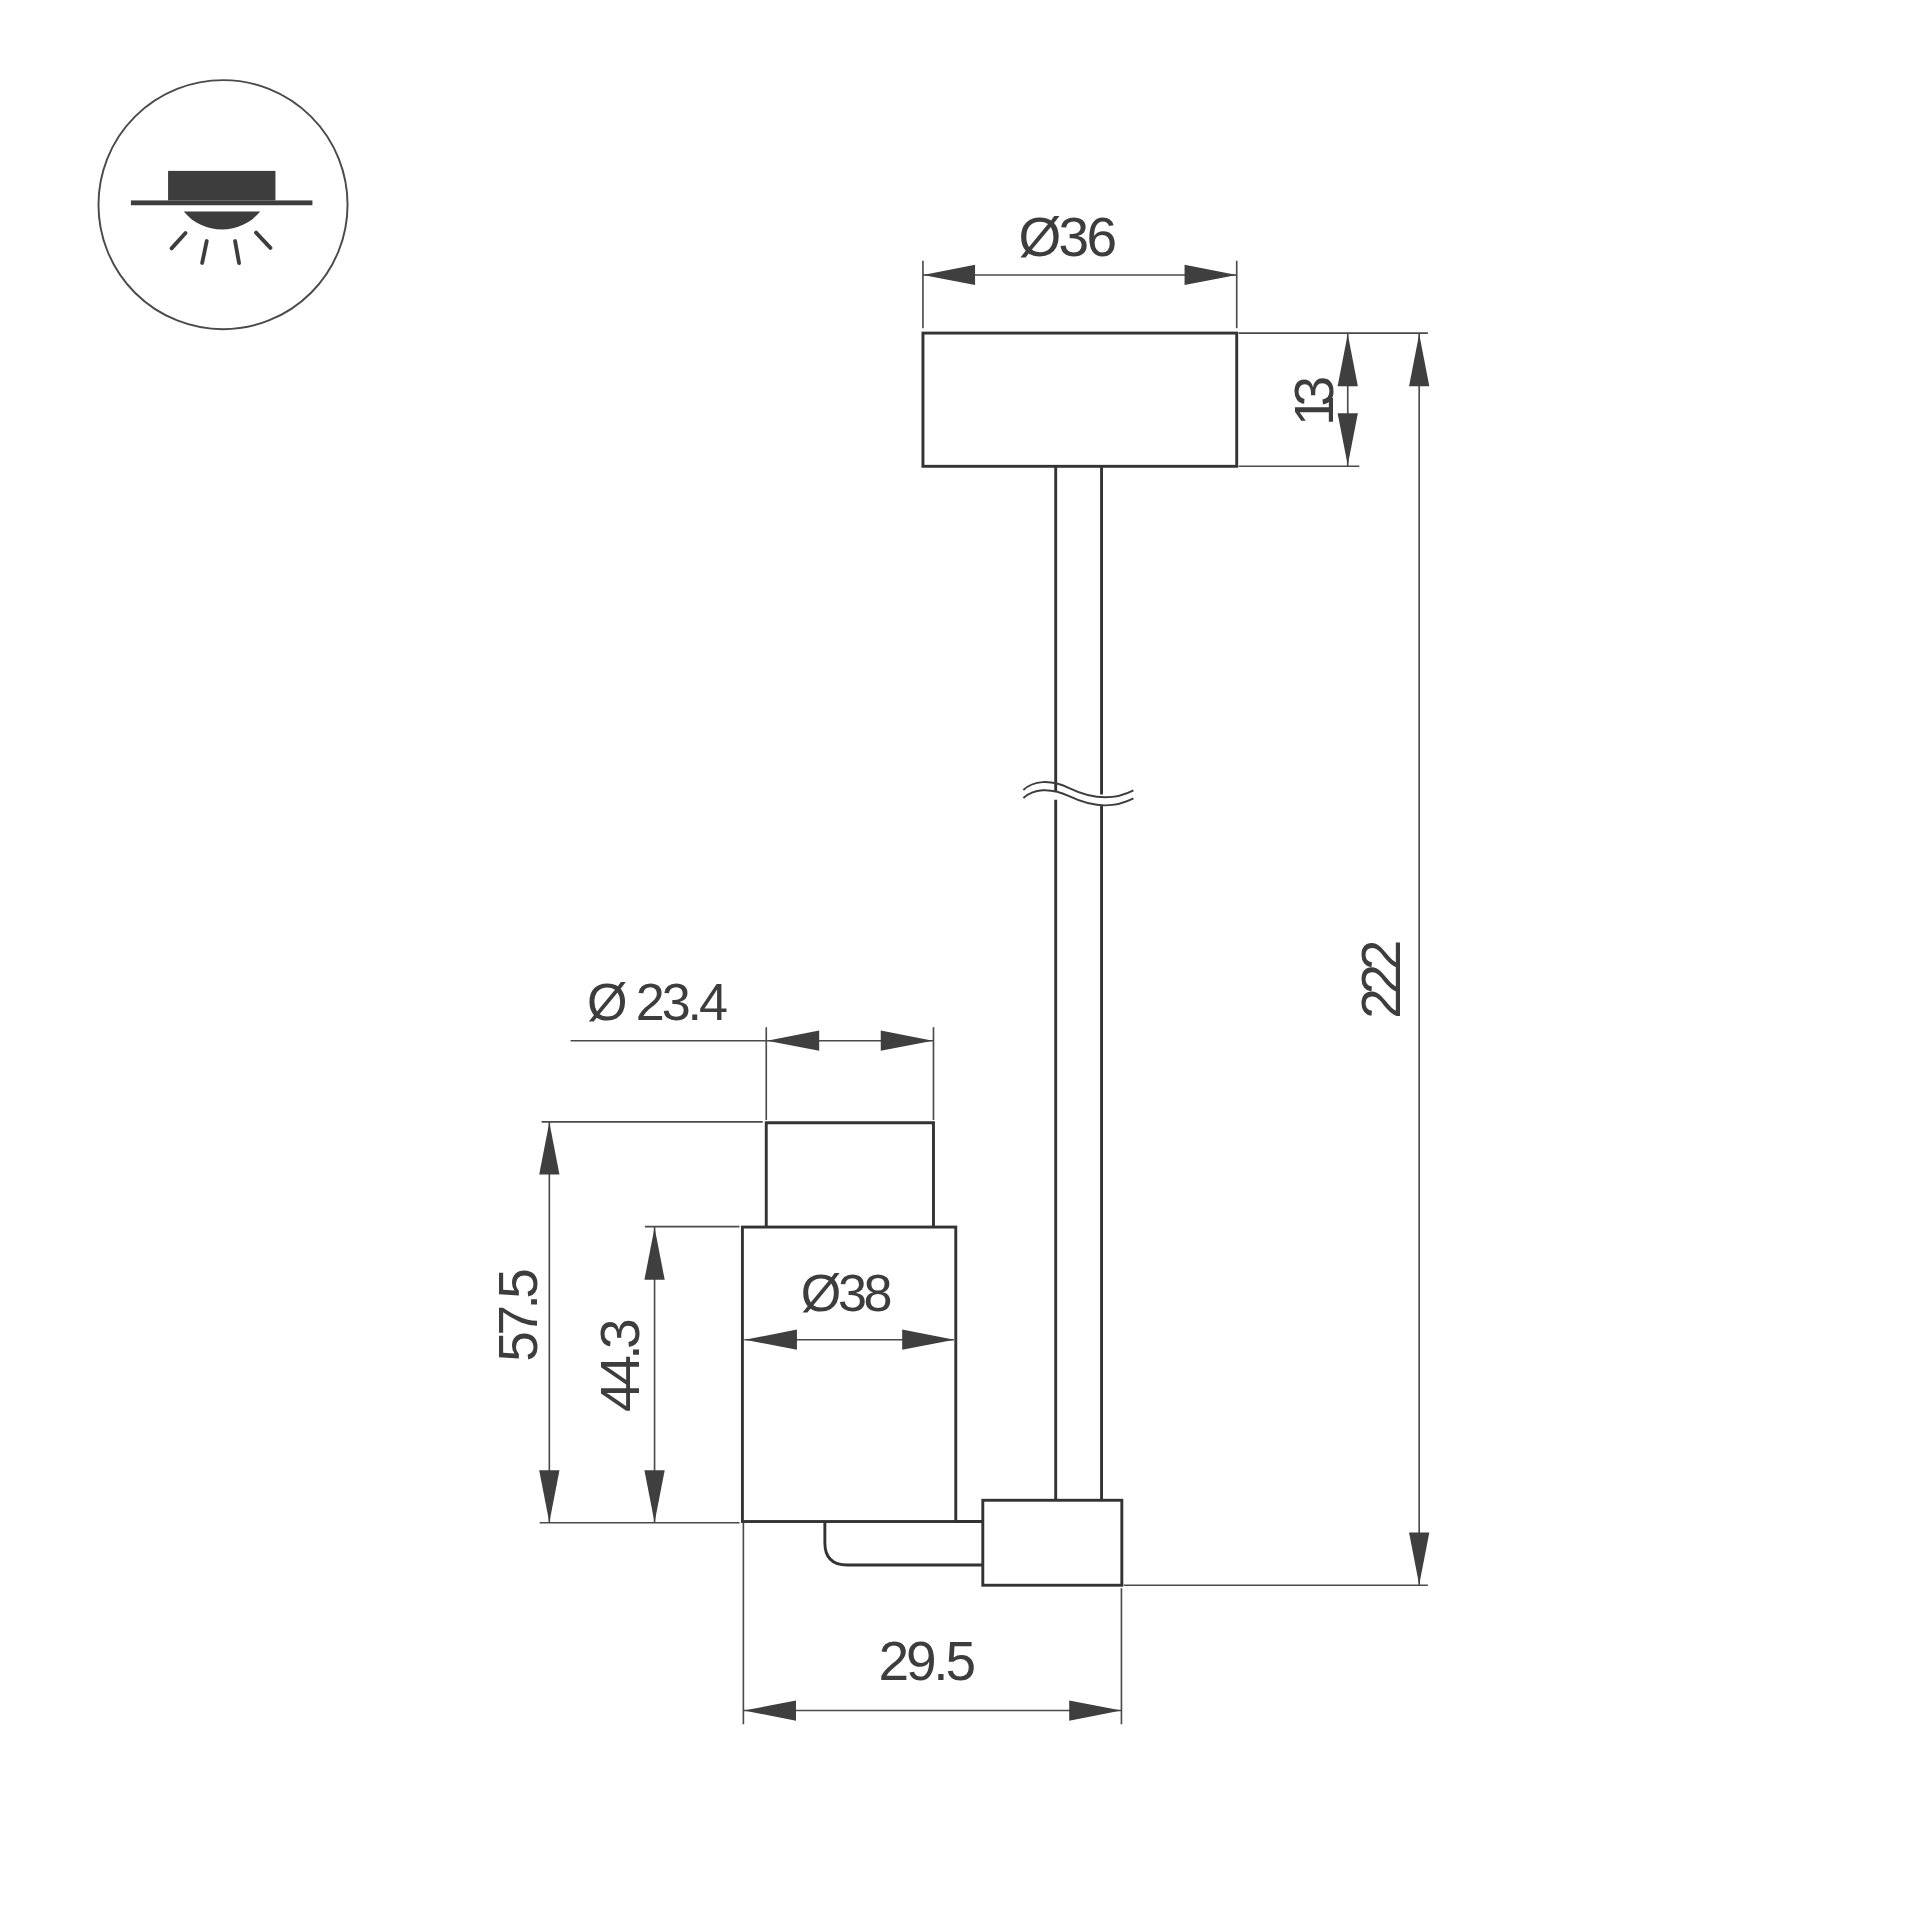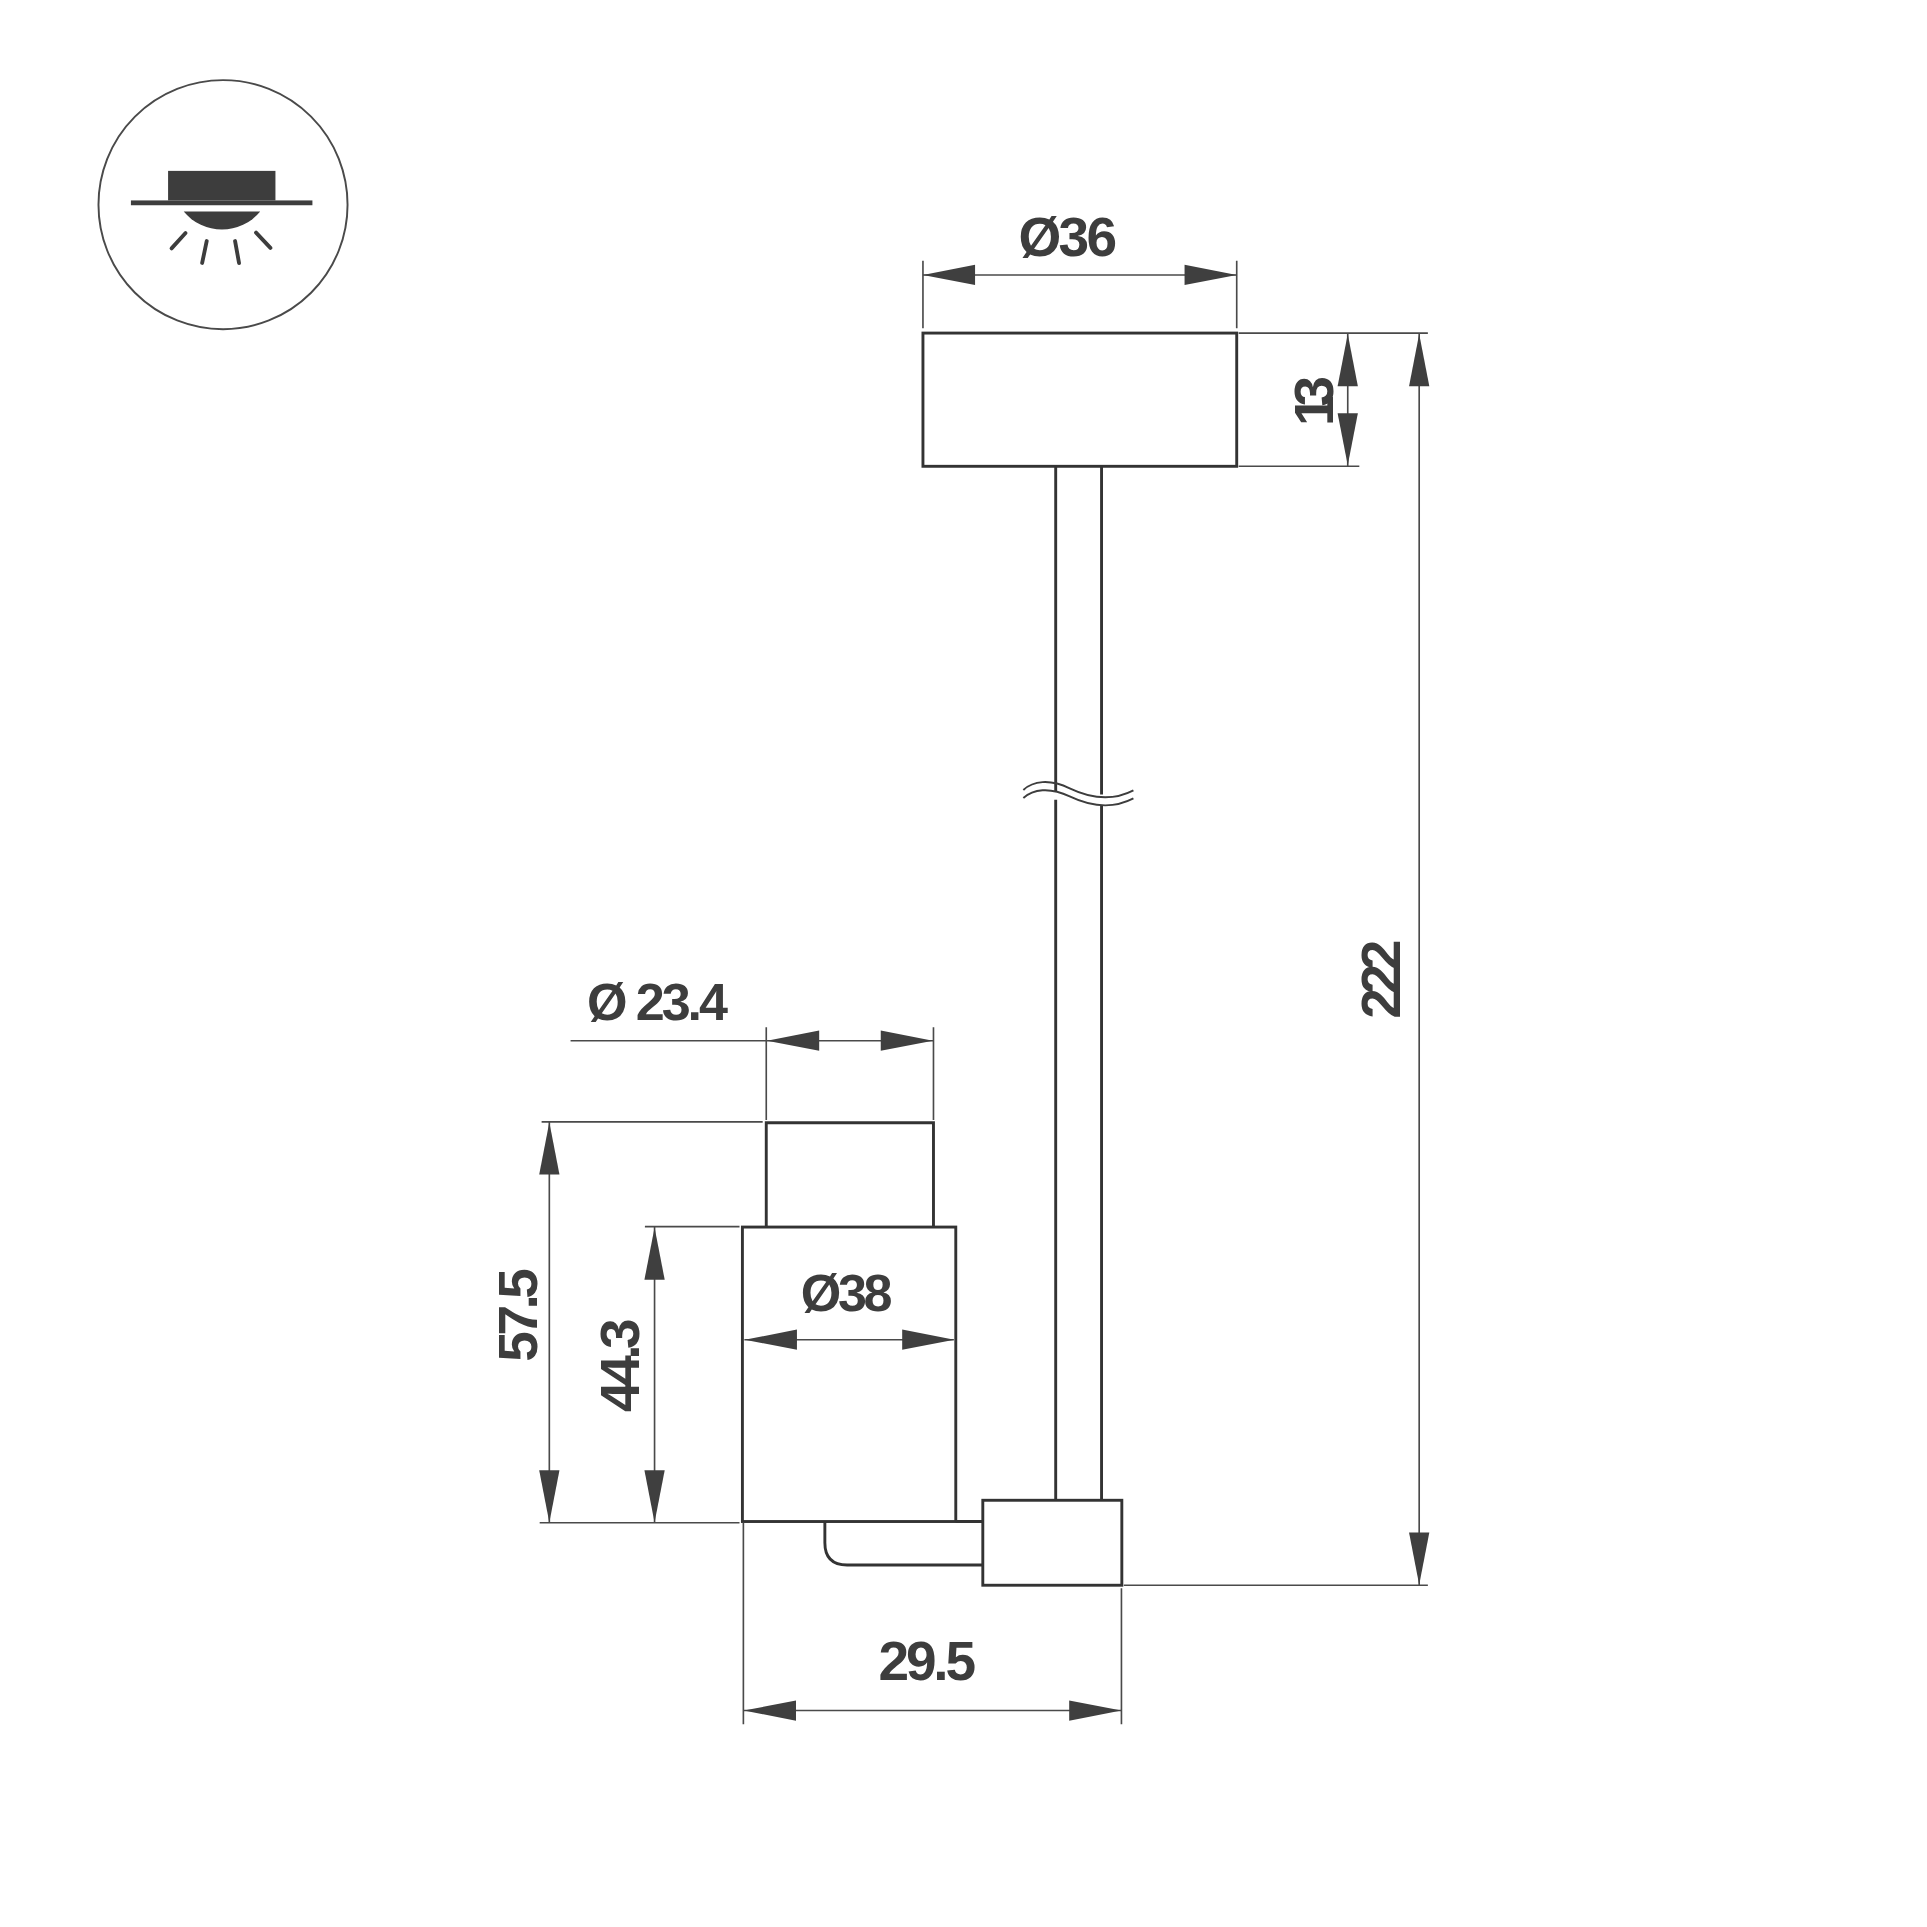--- a/index.html
+++ b/index.html
@@ -1,16 +1,16 @@
 <!DOCTYPE html>
 <html><head>
 <meta charset="utf-8">
 <style>
   html,body{margin:0;padding:0;background:#ffffff;}
-  #page{width:1927px;height:1761px;position:relative;background:#ffffff;overflow:hidden;font-weight:bold;}
+  #page{width:1927px;height:1761px;position:relative;background:#ffffff;overflow:hidden;}
   svg{position:absolute;top:0;left:0;}
   text{font-family:"Liberation Sans", sans-serif;fill:#3d3d3d;}
 </style>
 </head>
 <body>
 <div id="page">
 <svg width="1927" height="1927" viewBox="0 0 1996 1996">
 
 <g>
 

